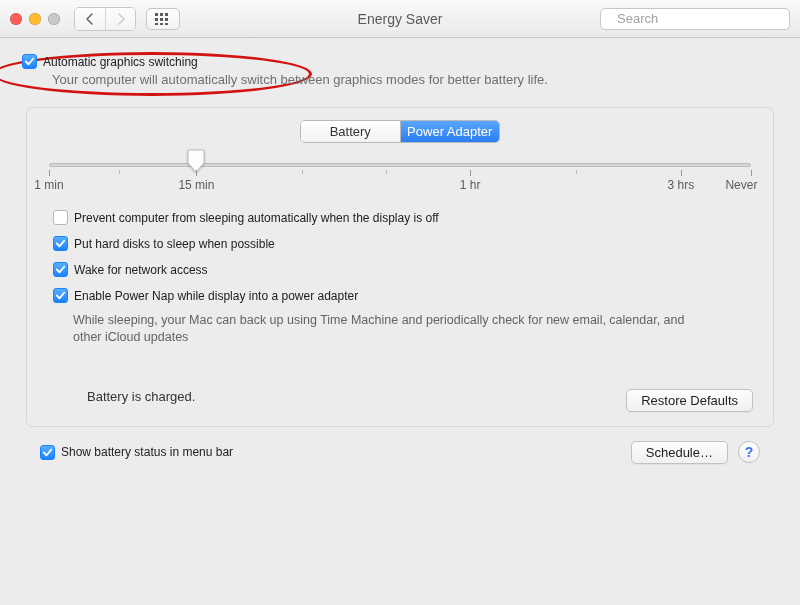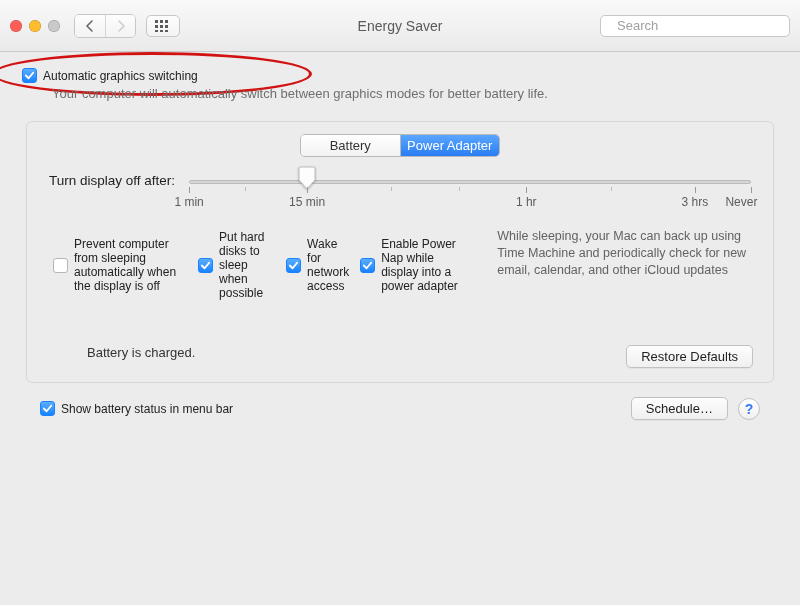--- a/index.html
+++ b/index.html
@@ -10,21 +10,21 @@
     background: #ececec;
     font-family: -apple-system, "Helvetica Neue", Helvetica, Arial, sans-serif;
     font-size: 13px;
     color: #222;
     overflow: hidden;
     position: relative;
   }
 
   
   .titlebar {
-    height: 52px;
+    height: 38px;
     background: linear-gradient(#f9f9f9, #eaeaea);
     border-bottom: 1px solid #c8c8c8;
     display: flex;
     align-items: center;
     padding: 0 10px;
     position: relative;
   }
   .traffic { display: flex; gap: 7px; margin-right: 14px; }
   .traffic .dot {
     width: 12px; height: 12px; border-radius: 50%;
@@ -193,21 +193,21 @@
   .slider-labels {
     display:flex;
     justify-content: space-between;
     font-size: 12px;
     color:#5c5c5c;
     margin-top:2px;
     position:relative;
   }
   .slider-labels span { position:absolute; transform:translateX(-50%); }
 
-  .options { margin-top: 30px; display:flex; flex-direction:row; gap:7px; }
+  .options { margin-top: 30px; display:flex; flex-direction:column; gap:7px; }
   .opt-helper {
     margin-left: 24px; color:#636363; font-size:12.5px; line-height:1.35; max-width:620px;
   }
 
   .battery-status {
     position:absolute; left:60px; bottom:22px;
     font-size:13px; color:#333;
   }
 
   .restore-btn-wrap { position:absolute; right:20px; bottom:14px; }
@@ -304,21 +304,20 @@
   <div class="helper-text">Your computer will automatically switch between graphics modes for better battery life.</div>
 
   <div class="panel">
 
     <div class="seg">
       <div class="seg-item">Battery</div>
       <div class="seg-item active">Power Adapter</div>
     </div>
 
     <div class="slider-row">
-      <div class="slider-label">Turn display off after:</div>
       <div class="slider-wrap">
         <div class="track"></div>
         <div class="knob">
           <svg viewBox="0 0 18 24">
               <path d="M2 1 H16 Q17 1 17 2 V14 L9 23 L1 14 V2 Q1 1 2 1 Z" fill="#fdfdfd" stroke="#bcbcbc"></path>
             </svg>
         </div>
         <div class="ticks">
           <div class="tick"></div>
           <div class="tick minor" style="margin-left:auto; position:absolute; left:10%"></div>

